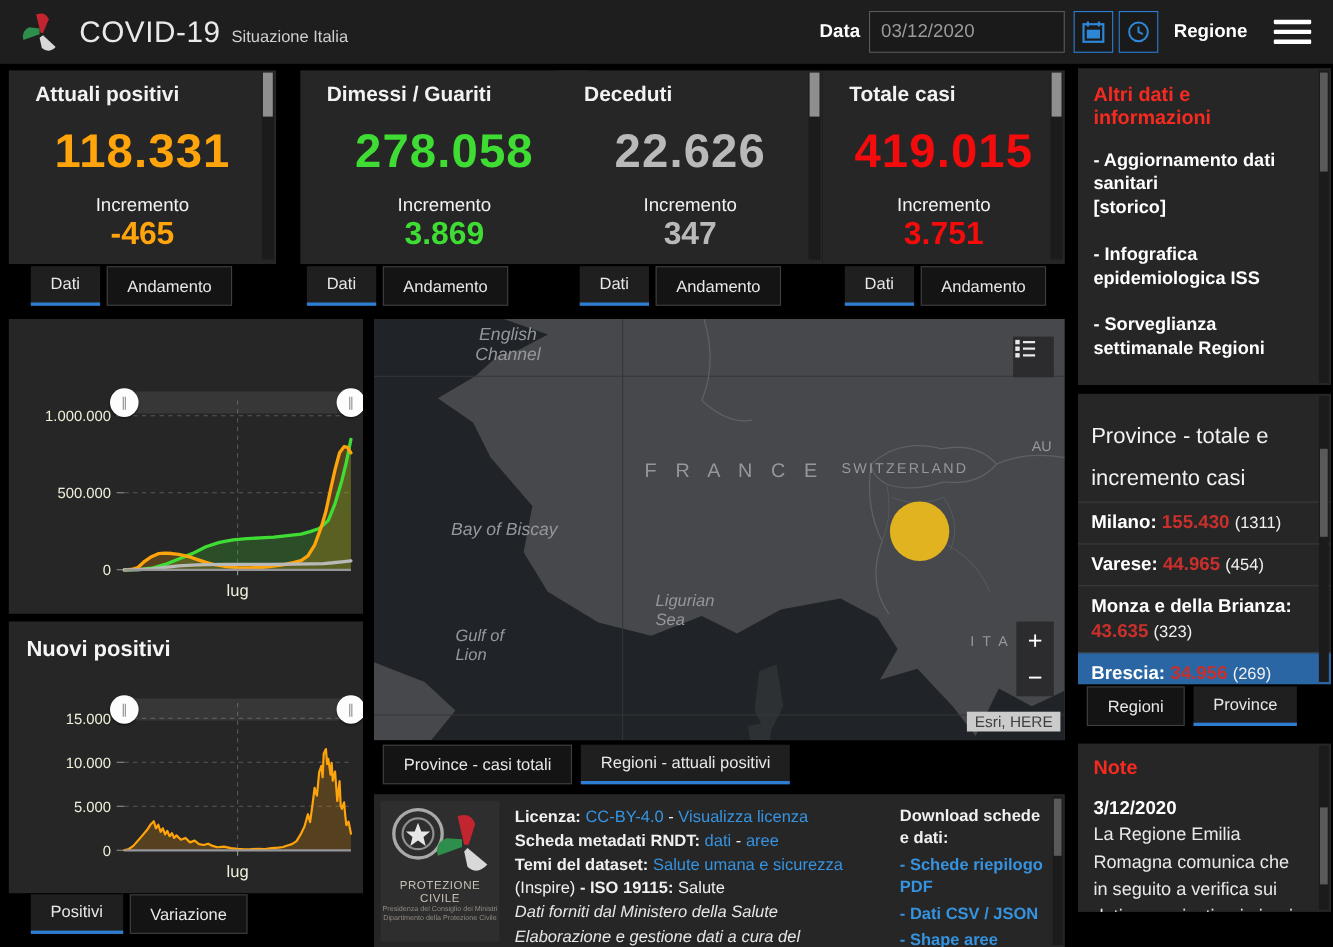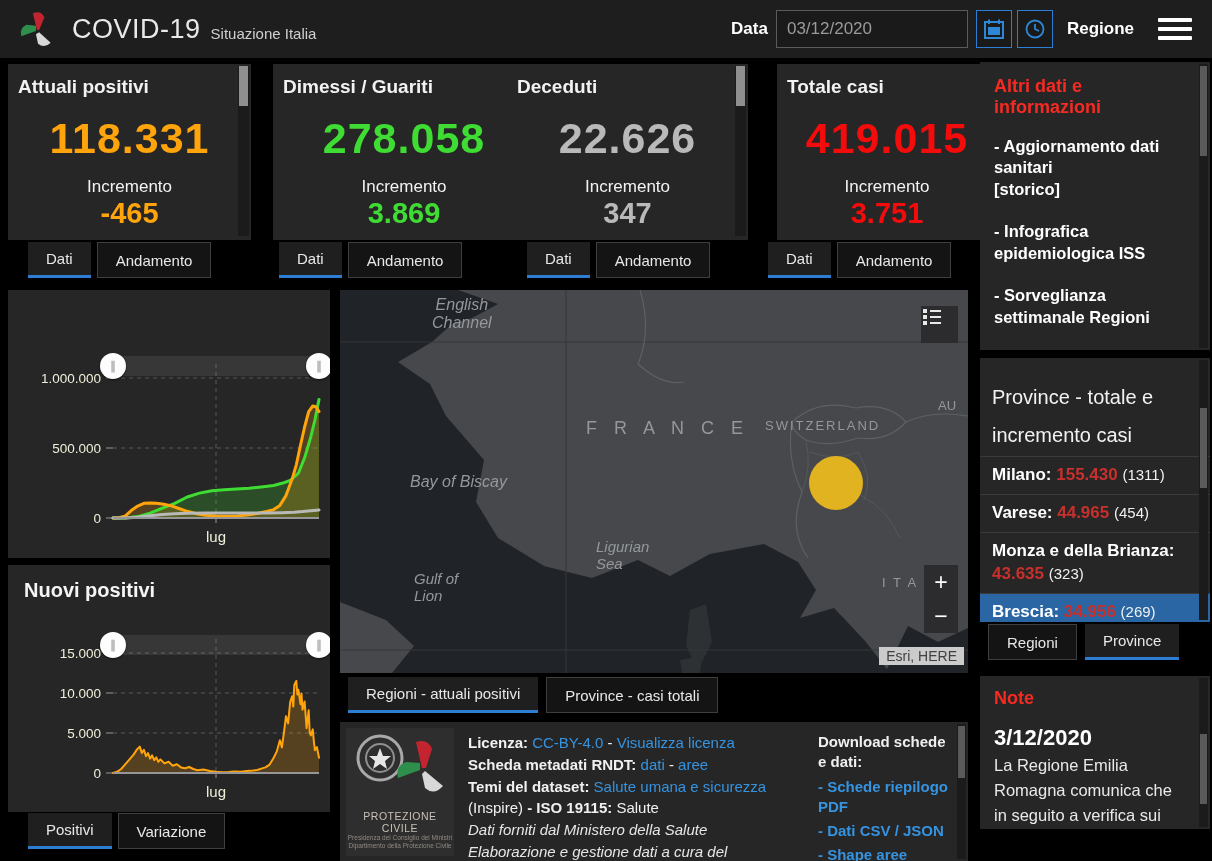--- a/index.html
+++ b/index.html
@@ -7,33 +7,33 @@
   body { font-family:"Liberation Sans", sans-serif; }
   .stage { position:relative; width:1212px; height:861px; background:#000; overflow:hidden; }
 
   
   .topbar { position:absolute; left:0; top:0; width:1212px; height:58px; background:#1e1e1e; display:flex; align-items:center; }
   .logo { width:42px; height:42px; margin-left:16px; flex:0 0 auto; }
   .app-title { color:#e9e9e9; font-size:27px; font-weight:400; margin-left:14px; letter-spacing:.5px; }
   .app-sub { color:#cfcfcf; font-size:15px; margin-left:10px; margin-top:9px; }
   .hdr-label { color:#fff; font-weight:700; font-size:17px; }
   .date-wrap { margin-left:auto; display:flex; align-items:center; gap:8px; }
-  .date-input { width:192px; height:38px; background:#1a1a1a; border:1px solid #5a5a5a; color:#9a9a9a; font-size:17px; padding:0 10px; font-family:inherit; }
+  .date-input { width:178px; height:38px; background:#1a1a1a; border:1px solid #5a5a5a; color:#9a9a9a; font-size:17px; padding:0 10px; font-family:inherit; }
   .icon-btn { width:36px; height:38px; background:#1a1a1a; border:1px solid #2d7ed3; display:flex; align-items:center; justify-content:center; cursor:pointer; }
   .icon-btn + .icon-btn { margin-left:-3px; }
   .region-select { width:218px; height:38px; background:#1a1a1a; border:1px solid #5a5a5a; color:#9a9a9a; font-size:17px; padding:0 10px; display:flex; align-items:center; justify-content:space-between; cursor:pointer; }
   .chev { color:#8a8a8a; font-size:13px; }
   .hamburger { width:34px; margin:0 20px 0 16px; cursor:pointer; }
   .hamburger div { height:4px; background:#fff; margin:5px 0; border-radius:1px; }
 
   
   .card { position:absolute; top:64px; height:176px; background:#262626; }
   .card .vscroll { position:absolute; right:2px; top:2px; width:11px; height:170px; background:#1b1b1b; }
   .card .vscroll .thumb { position:absolute; top:0; left:1px; width:9px; height:40px; background:#8f8f8f; }
-  .card-title { color:#f2f2f2; font-weight:700; font-size:19px; padding:12px 0 0 10px; }
+  .card-title { color:#f2f2f2; font-weight:700; font-size:19px; padding:12px 0 0 24px; }
   .card-value { font-size:43px; font-weight:700; text-align:center; margin-top:16px; letter-spacing:1px; }
   .card-inc-label { color:#f2f2f2; font-size:17px; text-align:center; margin-top:14px; }
   .card-inc { font-size:29px; font-weight:700; text-align:center; margin-top:0px; }
   .tab-row { position:absolute; top:242px; display:flex; gap:6px; }
   .tab { height:36px; padding:0 18px; display:flex; align-items:center; font-size:15px; color:#e8e8e8; background:#141414; border:1px solid #3f3f3f; cursor:pointer; position:relative; }
   .tab.active { background:#1f1f1f; border:none; border-bottom:3px solid #2d7ed3; font-weight:400; }
 
   
   .panel { position:absolute; background:#262626; overflow:hidden; }
   .panel-title { color:#f5f5f5; font-weight:700; font-size:20px; padding:14px 0 0 16px; }
@@ -53,21 +53,21 @@
   .map-ctl { position:absolute; background:#2c2c2e; color:#e8e8e8; display:flex; align-items:center; justify-content:center; cursor:pointer; }
   .layers-btn { right:10px; top:16px; width:37px; height:37px; }
   .zoomctl { position:absolute; right:10px; bottom:40px; width:34px; background:#2c2c2e; }
   .zoomctl div { height:34px; color:#fff; font-size:23px; display:flex; align-items:center; justify-content:center; cursor:pointer; }
   .attribution { position:absolute; right:4px; bottom:8px; background:#cbcbcb; color:#414141; font-size:14px; padding:1px 7px; }
   .map-tabs { position:absolute; left:348px; top:677px; display:flex; gap:8px; }
 
   
   .bottom-info { position:absolute; left:340px; top:722px; width:628px; height:139px; background:#262626; }
   .pc-logo-box { position:absolute; left:6px; top:6px; width:108px; height:128px; background:#2e2e2e; text-align:center; }
-  .pc-logo-box .caption1 { color:#c9c0b6; font-size:10.5px; letter-spacing:.5px; margin-top:14px; }
+  .pc-logo-box .caption1 { color:#c9c0b6; font-size:10.5px; letter-spacing:.5px; margin-top:2px; }
   .pc-logo-box .caption2 { color:#8f8a84; font-size:6.5px; line-height:1.25; }
   .lic-text { position:absolute; left:128px; top:10px; width:342px; color:#f0f0f0; font-size:15px; line-height:1.45; }
   .lic-text b { font-weight:700; }
   .lic-text .lnk { color:#3693e0; cursor:pointer; }
   .lic-text .ital { font-style:italic; color:#e6e6e6; }
   .dl-box { position:absolute; left:478px; top:10px; width:138px; color:#f0f0f0; font-size:15px; line-height:1.35; }
   .dl-box .lnk { color:#3693e0; font-weight:700; display:block; margin-top:4px; cursor:pointer; }
   .vbar { position:absolute; right:2px; top:2px; width:9px; bottom:2px; background:#1b1b1b; }
   .vbar .thumb { position:absolute; left:1px; width:7px; background:#5a5a5a; }
 
@@ -79,21 +79,21 @@
   .province { top:358px; height:264px; }
   .prov-title { color:#f2f2f2; font-size:20px; line-height:1.9; padding:20px 28px 2px 12px; }
   .prov-row { padding:7px 24px 7px 12px; border-top:1px solid #3b3b3b; font-size:17px; line-height:1.35; cursor:pointer; }
   .prov-row:first-of-type { border-top:none; }
   .prov-row b { color:#fff; }
   .prov-row .num { color:#c9302c; font-weight:700; }
   .prov-row .inc { color:#f0f0f0; font-size:15px; }
   .prov-row.highlighted { background:#2a66a3; }
   .right-tabs { position:absolute; left:988px; top:624px; display:flex; gap:8px; }
   .note { top:676px; height:153px; padding:12px 26px 0 14px; }
-  .note-date { color:#fff; font-weight:700; font-size:22px; margin-top:16px; }
+  .note-date { color:#fff; font-weight:700; font-size:17px; margin-top:16px; }
   .note-body { color:#e9e9e9; font-size:16.5px; line-height:1.5; margin-top:2px; }
 </style>
 </head>
 <body>
 
 <div class="stage">
 
   <header class="topbar">
     <svg class="logo" viewBox="0 0 40 40">
       <g>
@@ -151,21 +151,21 @@
   </div>
   <div class="card" style="left:507px;width:241px">
     <div class="card-title">Deceduti</div>
     <div class="card-value" style="color: rgb(185, 185, 185);">22.626</div>
     <div class="card-inc-label">Incremento</div>
     <div class="card-inc" style="color: rgb(185, 185, 185);">347</div>
     <div class="vscroll">
         <div class="thumb"></div>
       </div>
   </div>
-  <div class="card" style="left:777px;width:220px">
+  <div class="card" style="left:748px;width:220px">
     <div class="card-title">Totale casi</div>
     <div class="card-value" style="color: rgb(244, 11, 11);">419.015</div>
     <div class="card-inc-label">Incremento</div>
     <div class="card-inc" style="color: rgb(244, 11, 11);">3.751</div>
     <div class="vscroll">
         <div class="thumb"></div>
       </div>
   </div>
 
   <div class="tab-row" style="left:28px">
@@ -303,22 +303,22 @@
       </svg>
     </div>
     <div class="zoomctl">
       <div>+</div>
       <div>−</div>
     </div>
     <div class="attribution">Esri, HERE</div>
   </section>
 
   <div class="map-tabs">
+    <div class="tab">Province - casi totali</div>
     <div class="tab active">Regioni - attuali positivi</div>
-    <div class="tab">Province - casi totali</div>
   </div>
 
   <section class="bottom-info">
     <div class="pc-logo-box">
       <svg width="100" height="64" viewBox="0 0 100 64">
         <circle cx="30" cy="30" r="22" fill="none" stroke="#a9a9a9" stroke-width="3"></circle>
         <circle cx="30" cy="30" r="14" fill="none" stroke="#8f8f8f" stroke-width="2"></circle>
         <path d="M30 20 L33 28 L41 28 L35 33 L37 41 L30 36 L23 41 L25 33 L19 28 L27 28 Z" fill="#e6e6e6"></path>
         <path d="M72 40 L66 14 Q78 10 82 21 L76 40 Z" fill="#c32530"></path>
         <path d="M70 42 L48 50 Q45 38 56 34 L70 35 Z" fill="#2e8f4c"></path>

